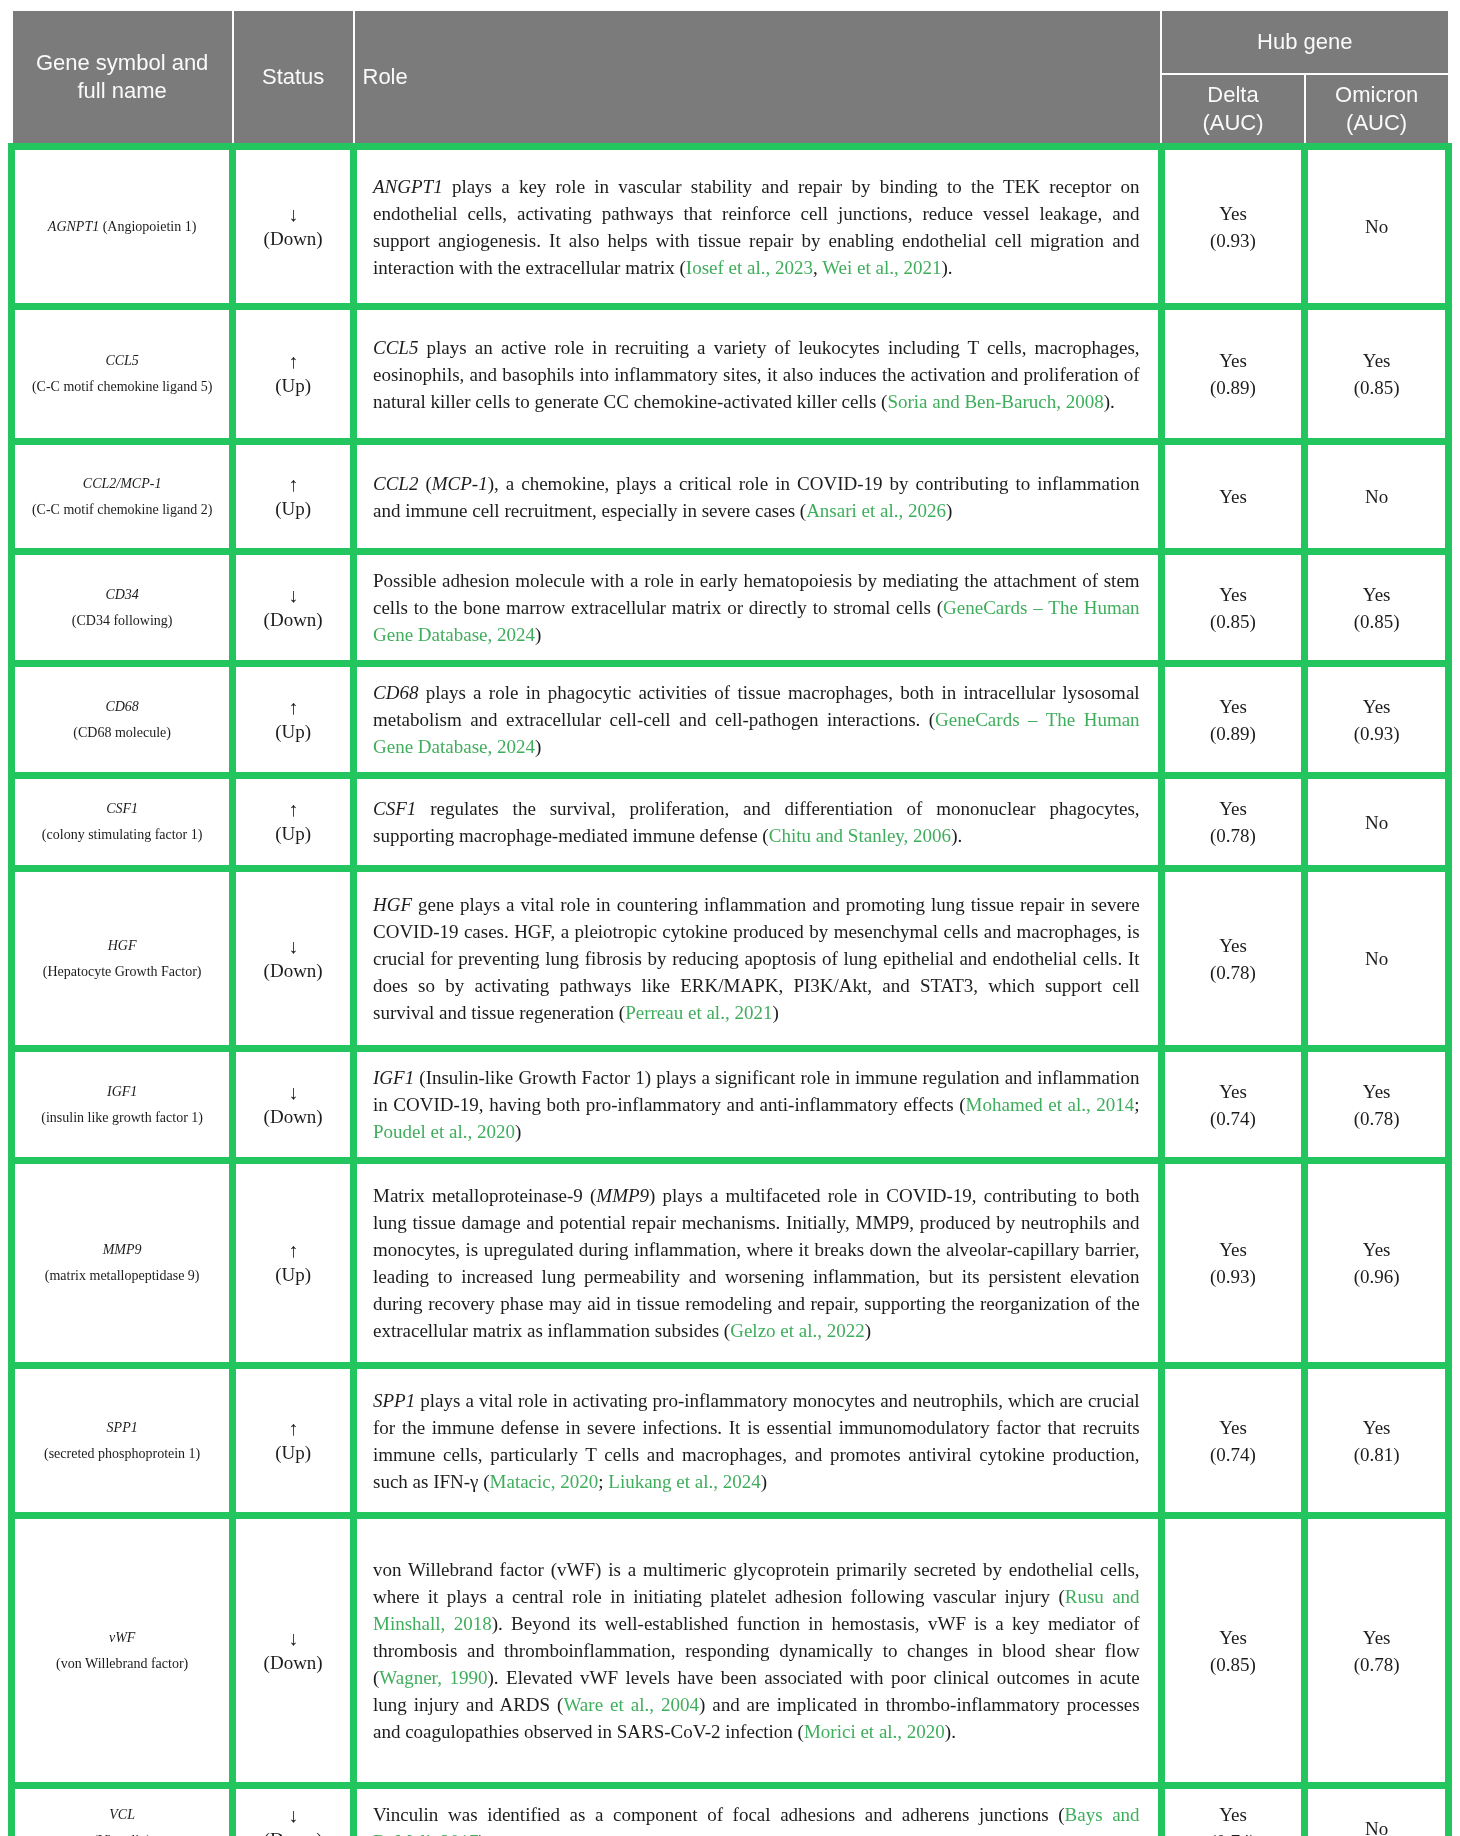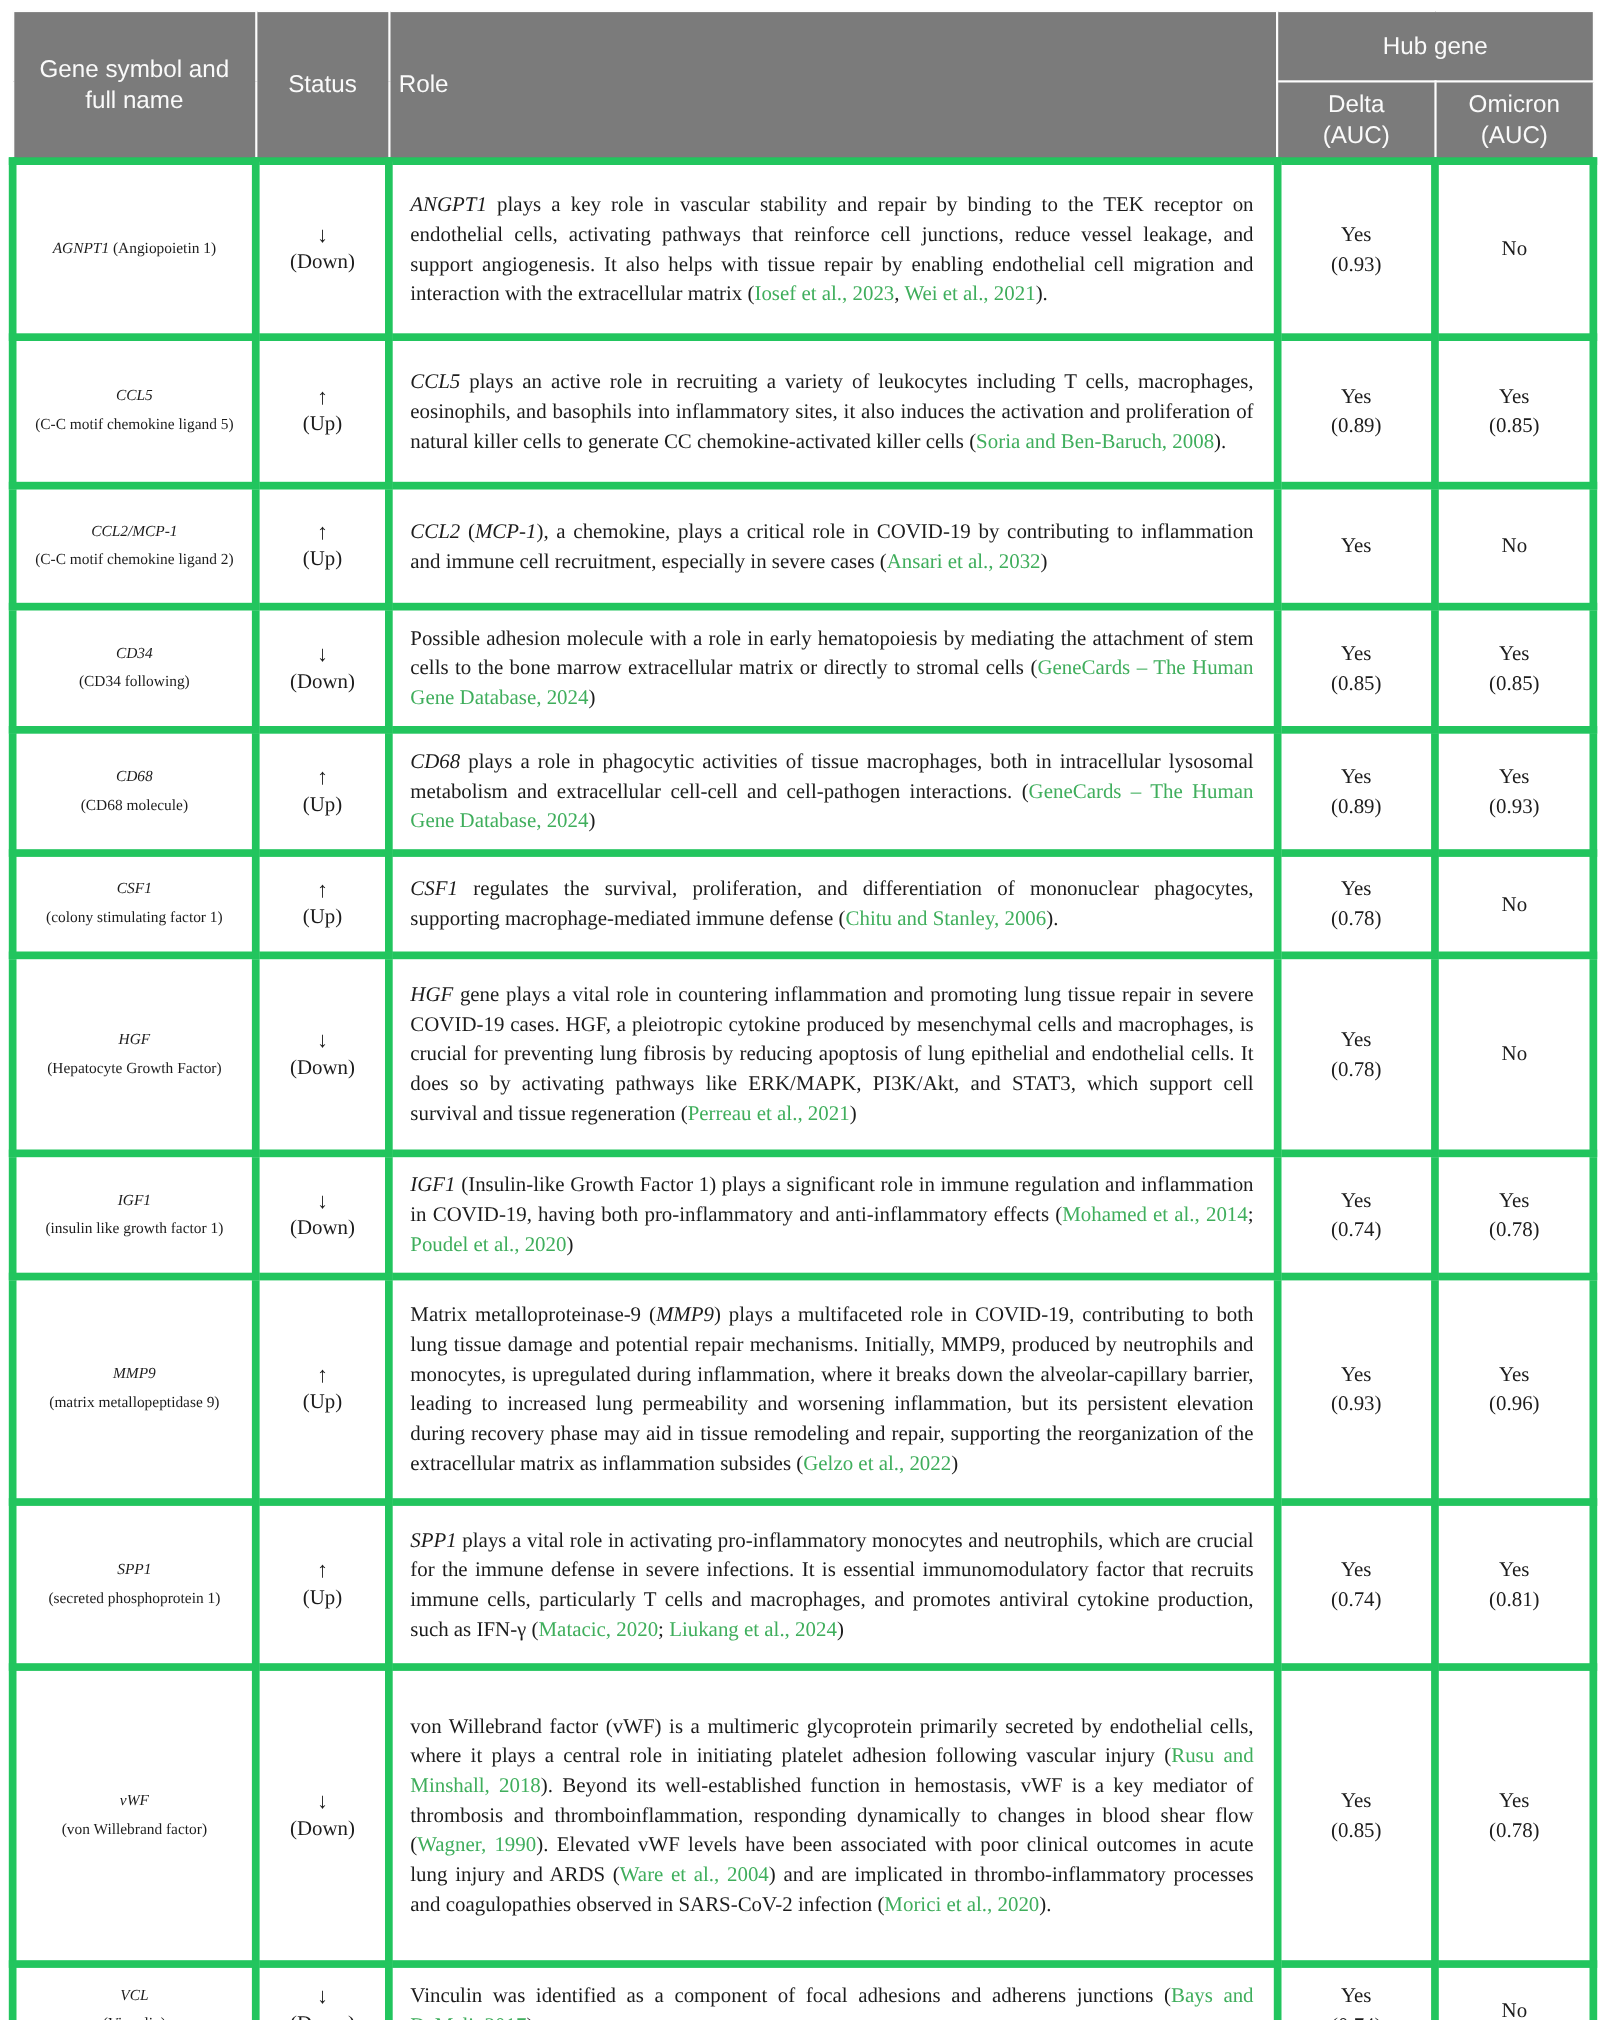--- a/index.html
+++ b/index.html
@@ -133,21 +133,21 @@
             <span class="hub-line">(0.85)</span>
           </td>
         </tr>
         <tr style="height: 110px;">
           <td class="td-gene"><span class="gene-symbol">CCL2/MCP-1</span>
 <span class="gene-name">(C-C motif chemokine ligand 2)</span></td>
           <td class="td-status">
             <div class="status-arrow">↑</div>
             <div class="status-label">(Up)</div>
           </td>
-          <td class="td-role"><span class="seg-italic">CCL2</span><span> (</span><span class="seg-italic">MCP-1</span><span>), a chemokine, plays a critical role in COVID-19 by contributing to inflammation and immune cell recruitment, especially in severe cases (</span><span class="seg-green">Ansari et al., 2032</span><span>)</span></td>
+          <td class="td-role"><span class="seg-italic">CCL2</span><span> (</span><span class="seg-italic">MCP-1</span><span>), a chemokine, plays a critical role in COVID-19 by contributing to inflammation and immune cell recruitment, especially in severe cases (</span><span class="seg-green">Ansari et al., 2026</span><span>)</span></td>
           <td class="td-hub">
             <span class="hub-line">Yes</span>
           </td>
           <td class="td-hub">
             <span class="hub-line">No</span>
           </td>
         </tr>
         <tr style="height: 110px;">
           <td class="td-gene"><span class="gene-symbol">CD34</span>
 <span class="gene-name">(CD34 following)</span></td>

